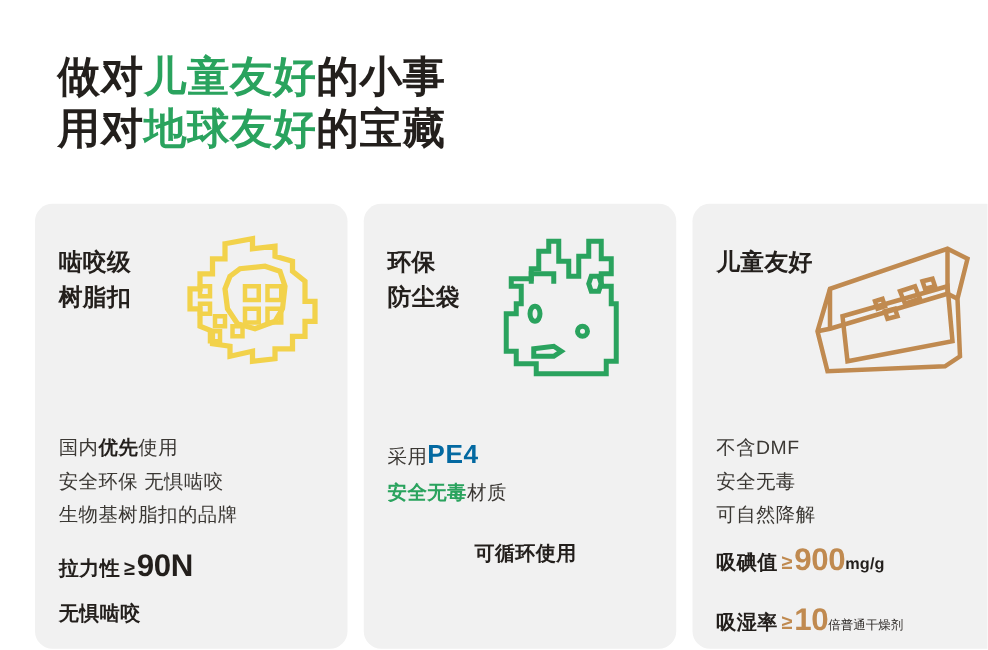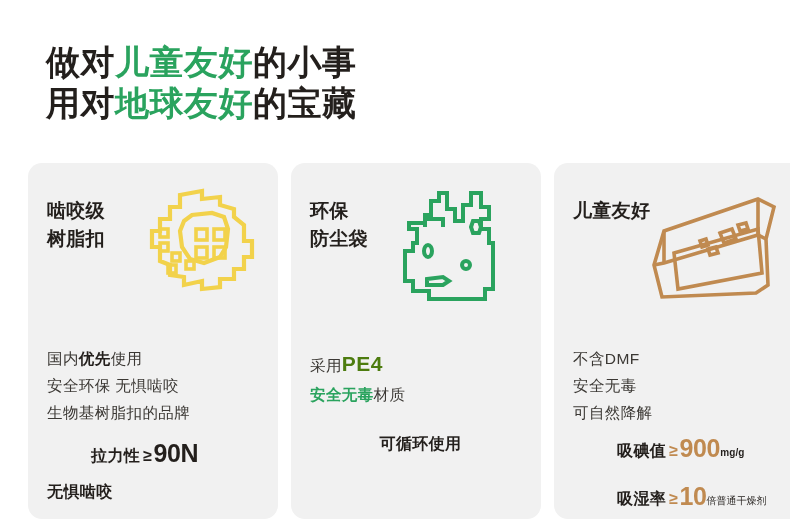--- a/index.html
+++ b/index.html
@@ -85,55 +85,54 @@
   }
   .body-line {
     font-size: 15.5px;
     line-height: 1.73;
     color: #3b3834;
     letter-spacing: 0.4px;
     white-space: nowrap;
   }
   .b { font-weight: bold; color: #231f1c; }
   .g { font-weight: bold; color: #2aa35e; }
-  .pe { font-weight: bold; color: #4d7c0f; font-size: 21px; letter-spacing: 0.5px; }
+  .pe { font-weight: bold; color: #0369a1; font-size: 21px; letter-spacing: 0.5px; }
 
   
   .card-stats {
     position: absolute;
     left: 19px;
     right: 10px;
     z-index: 3;
   }
   .stats-1 { top: 267px; }
   .stats-2 { top: 267px; text-align: center; }
   .stats-3 { top: 262px; }
   .stat-line {
     font-size: 16px;
     font-weight: bold;
     color: #231f1c;
     letter-spacing: 0.4px;
     line-height: 1.9;
     white-space: nowrap;
-    margin-left: 44px;
   }
   .stat-label { font-size: 16px; font-weight: bold; }
   .stat-ge {
     font-size: 16px;
     font-weight: bold;
     margin: 0 1px 0 3px;
   }
   .stat-num {
     font-size: 25px;
     font-weight: bold;
     letter-spacing: -0.3px;
     vertical-align: -1px;
   }
   .stat-unit {
-    font-size: 10px;
+    font-size: 13px;
     font-weight: bold;
     letter-spacing: 0.1px;
   }
   .stat-unit-sm {
     font-size: 10px;
     font-weight: normal;
     letter-spacing: 0px;
   }
   .tan  { color: #c08a50; }
   .dark { color: #231f1c; }

